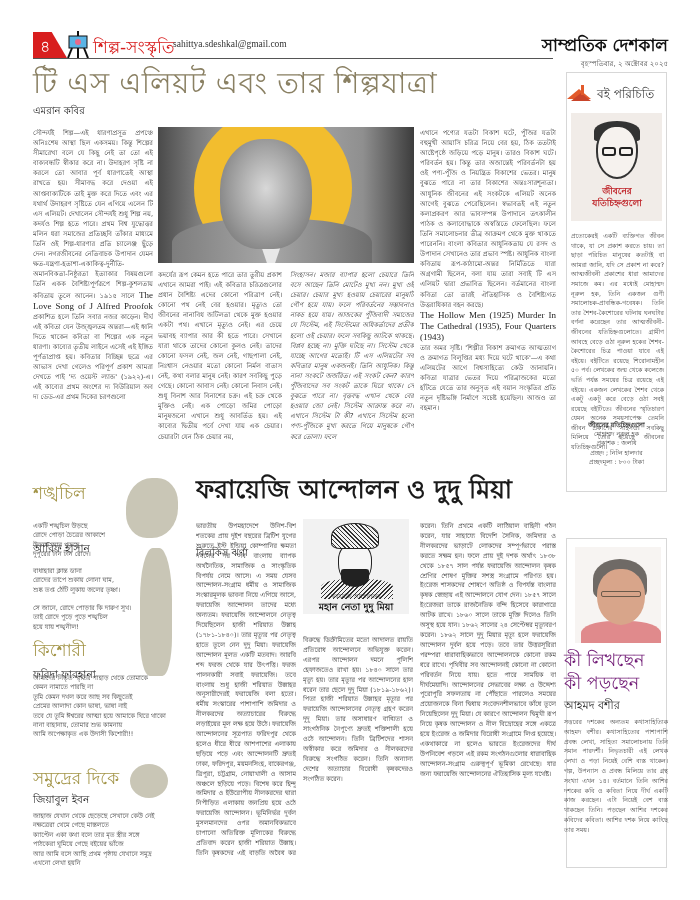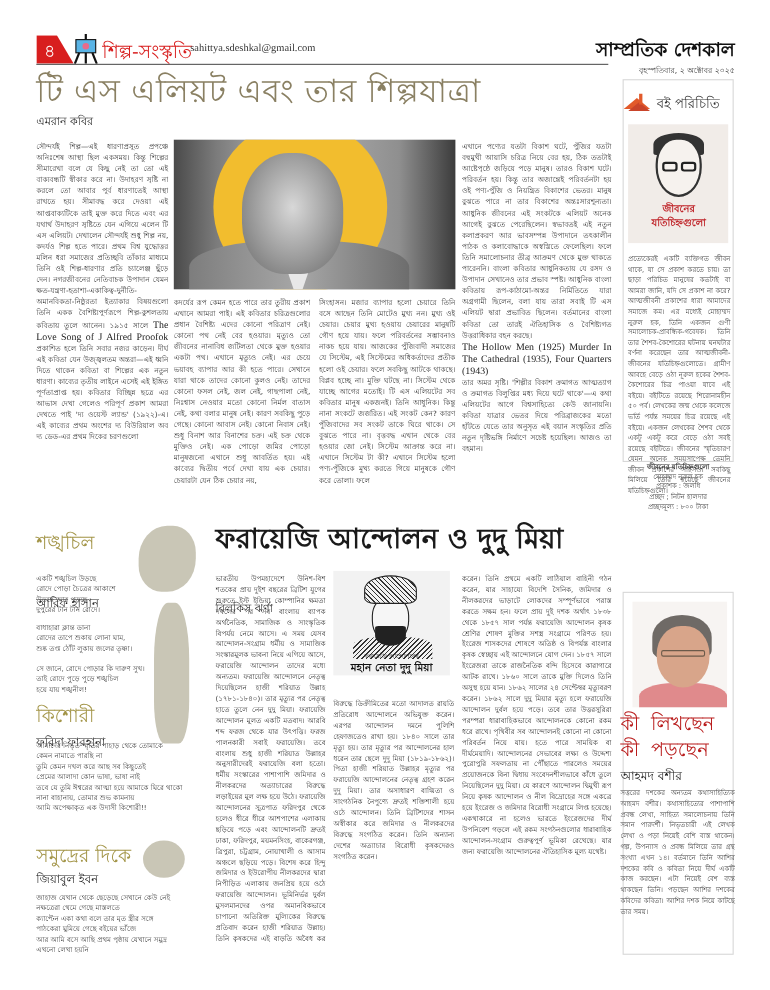--- a/index.html
+++ b/index.html
@@ -25,40 +25,40 @@
   .col { position: absolute; font-size: 6.6px; line-height: 10.1px; color: #333; text-align: justify; overflow: hidden; }
   .col .en { font-family: "Liberation Serif", serif; font-size: 9px; line-height: 11px; color: #222; }
 
   .photo1 { position: absolute; left: 158px; top: 127px; width: 256px; height: 136px; background: linear-gradient(90deg,#4a4a4a 0%,#7b7b7b 15%,#b8b8b8 40%,#8f8f8f 80%,#3c3c3c 100%); overflow: hidden; }
   .photo1 .sun { position: absolute; left: 36px; top: -18px; width: 158px; height: 158px; border-radius: 50%; background: #f2bd2e; }
   .photo1 .head { position: absolute; left: 62px; top: 12px; width: 92px; height: 110px; border-radius: 46% 46% 42% 42%; background: radial-gradient(ellipse at 50% 45%, #d8d8d8 0%, #9c9c9c 55%, #6a6a6a 100%); }
   .photo1 .suit { position: absolute; left: 14px; top: 92px; width: 200px; height: 60px; border-radius: 40% 40% 0 0; background: linear-gradient(90deg,#7d7d7d,#a7a7a7,#6d6d6d); }
   .photo1 .shirt { position: absolute; left: 96px; top: 98px; width: 34px; height: 40px; background: #e8e8e8; clip-path: polygon(0 0,100% 0,60% 100%,40% 100%); }
 
   
-  .book-box { position: absolute; left: 566px; top: 72px; width: 101px; height: 348px; border: 1px solid #d7d7d7; background: #fff; }
+  .book-box { position: absolute; left: 566px; top: 72px; width: 101px; height: 420px; border: 1px solid #d7d7d7; background: #fff; }
   .book-icon { position: absolute; left: 0px; top: 12px; width: 24px; height: 16px; }
   .book-title { position: absolute; left: 30px; top: 12px; font-size: 12px; color: #333; }
   .book-cover { position: absolute; left: 4px; top: 40px; width: 91px; height: 108px; background: #f1ece8; overflow: hidden; }
   .book-cover .face { position: absolute; left: 25px; top: 12px; width: 42px; height: 54px; border: 2px solid #333; border-radius: 45% 45% 50% 50%; background: #f6f2ee; }
   .book-cover .hair { position: absolute; left: 23px; top: 8px; width: 46px; height: 20px; border-radius: 50% 50% 10% 10%; background: #333; }
   .book-cover .glass { position: absolute; top: 34px; width: 14px; height: 9px; border: 2px solid #222; border-radius: 3px; }
   .book-cover .coverttl { position: absolute; left: 10px; top: 72px; width: 72px; text-align: center; font-size: 9px; line-height: 12px; font-weight: bold; color: #c0282d; }
   .book-text { position: absolute; left: 4px; top: 158px; width: 93px; font-size: 6.2px; line-height: 9.6px; color: #444; text-align: justify; }
   .book-meta { position: absolute; left: 4px; top: 355px; width: 93px; text-align: center; font-size: 6.2px; line-height: 9.2px; color: #444; }
   .book-meta .bt { font-weight: bold; color: #333; }
 
   
   .author-box { position: absolute; left: 566px; top: 538px; width: 101px; height: 330px; border: 1px solid #d7d7d7; }
   .author-photo { position: absolute; left: 8px; top: 8px; width: 86px; height: 96px; background: #f7f4f2; overflow: hidden; }
   .author-photo .hair { position: absolute; left: 18px; top: 12px; width: 54px; height: 40px; border-radius: 50% 50% 20% 20%; background: #6f6a66; }
   .author-photo .face { position: absolute; left: 22px; top: 22px; width: 48px; height: 56px; border-radius: 46% 46% 50% 50%; background: #d8a58a; }
   .author-photo .shirt { position: absolute; left: 6px; top: 74px; width: 80px; height: 30px; border-radius: 40% 40% 0 0; background: #e08a8c; }
   .author-photo .glasses { position: absolute; left: 26px; top: 44px; width: 40px; height: 6px; border: 1px solid #6b5a4a; border-radius: 2px; }
-  .author-heading { position: absolute; left: -3px; top: 110px; font-size: 17.5px; line-height: 23px; color: #b91c1c; font-family: Liberation Mono, monospace; }
+  .author-heading { position: absolute; left: -3px; top: 110px; font-size: 17.5px; line-height: 23px; color: #701a75; }
   .author-name { position: absolute; left: -3px; top: 158px; font-size: 11px; color: #222; }
   .author-text { position: absolute; left: -3px; top: 178px; width: 104px; font-size: 6.2px; line-height: 9.8px; color: #444; text-align: justify; }
 
   
   .poem-title { position: absolute; font-size: 17px; color: #a39548; }
   .poem-author { position: absolute; font-size: 10.5px; color: #222; }
   .poem-lines { position: absolute; font-size: 6.4px; line-height: 9.4px; color: #444; }
   .deco { position: absolute; background: #c9c6b6; }
 
   
@@ -105,21 +105,21 @@
 <div class="photo1">
   <div class="sun"></div>
   <div class="suit"></div>
   <div class="shirt"></div>
   <div class="head"></div>
 </div>
 
 <div class="col" style="left:158px;top:270px;width:124px;height:193px;">
   <span>কদর্যের রূপ কেমন হতে পারে তার তুরীয় প্রকাশ এখানে আমরা পাই। এই কবিতার চরিত্রগুলোর প্রধান বৈশিষ্ট্য এদের কোনো পরিত্রাণ নেই। কোনো পথ নেই বের হওয়ার। মৃত্যুও তো জীবনের নানাবিধ জটিলতা থেকে মুক্ত হওয়ার একটা পথ। এখানে মৃত্যুও নেই। এর চেয়ে ভয়াবহ ব্যাপার আর কী হতে পারে। সেখানে যারা থাকে তাদের কোনো কুলও নেই। তাদের কোনো ফসল নেই, জল নেই, গাছপালা নেই, নিঃশ্বাস নেওয়ার মতো কোনো নির্মল বাতাস নেই, কথা বলার মানুষ নেই। কারণ সবকিছু পুড়ে গেছে। কোনো আবাস নেই। কোনো নিবাস নেই। শুধু বিনাশ আর বিনাশের চক্র। এই চক্র থেকে মুক্তিও নেই। এক পোড়ো জমির পোড়ো মানুষজনো এখানে শুধু আবর্তিত হয়। এই কাব্যের দ্বিতীয় পর্বে দেখা যায় এক চেয়ার। চেয়ারটা যেন ঠিক চেয়ার নয়,</span>
 </div>
-<div class="col" style="left:290px;top:270px;width:124px;height:193px;">
+<div class="col" style="left:290px;top:270px;width:124px;height:193px;font-style:italic;">
   <span>সিংহাসন। মজার ব্যাপার হলো চেয়ারে তিনি বসে আছেন তিনি মোটেও মুখ্য নন। মুখ্য ওই চেয়ার। চেয়ার মুখ্য হওয়ায় চেয়ারের মানুষটি গৌণ হয়ে যায়। ফলে পরিবর্তনের সম্ভাবনাও নাকচ হয়ে যায়। আজকের পুঁজিবাদী সমাজের যে সিস্টেম, এই সিস্টেমের অধিকর্তাদের প্রতীক হলো ওই চেয়ার। ফলে সবকিছু আটকে থাকছে। বিপ্লব হচ্ছে না। মুক্তি ঘটছে না। সিস্টেম থেকে যাচ্ছে আগের মতোই। টি এস এলিয়টের সব কবিতার মানুষ একজনই। তিনি আধুনিক। কিন্তু নানা সংকটে জর্জরিত। এই সংকট কেন? কারণ পুঁজিবাদের সব সংকট তাকে ঘিরে থাকে। সে বুঝতে পারে না। বৃত্তবদ্ধ এখান থেকে বের হওয়ার জো নেই। সিস্টেম আক্রান্ত করে না। এখানে সিস্টেম টা কী? এখানে সিস্টেম হলো পণ্য-পুঁজিকে মুখ্য করতে গিয়ে মানুষকে গৌণ করে তোলা। ফলে</span>
 </div>
 <div class="col" style="left:420px;top:128px;width:136px;height:335px;">
   <span>এখানে পণ্যের যতটা বিকাশ ঘটে, পুঁজির যতটা বহুমুখী আয়াসি চরিত্র নিয়ে বের হয়, ঠিক ততটাই আষ্টেপৃষ্ঠে জড়িয়ে পড়ে মানুষ। তারও বিকাশ ঘটে। পরিবর্তন হয়। কিন্তু তার অজান্তেই পরিবর্তনটা হয় ওই পণ্য-পুঁজি ও নিয়ন্ত্রিত বিকাশের ভেতর। মানুষ বুঝতে পারে না তার বিকাশের অন্তঃসারশূন্যতা। আধুনিক জীবনের এই সংকটকে এলিয়ট অনেক আগেই বুঝতে পেরেছিলেন। স্বভাবতই এই নতুন কলাপ্রকরণ আর ভাবসম্পন্ন উপাদানে তৎকালীন পাঠক ও কলাবোদ্ধাকে অস্বস্তিতে ফেলেছিল। ফলে তিনি সমালোচনার তীব্র আক্রমণ থেকে মুক্ত থাকতে পারেননি। বাংলা কবিতার আধুনিকতায় যে রসদ ও উপাদান সেখানেও তার প্রভাব স্পষ্ট। আধুনিক বাংলা কবিতায় রূপ-কাঠামো-অন্তর নির্মিতিতে যারা অগ্রগামী ছিলেন, বলা যায় তারা সবাই টি এস এলিয়ট দ্বারা প্রভাবিত ছিলেন। বর্তমানের বাংলা কবিতা তো তারই ঐতিহাসিক ও বৈশিষ্ট্যগত উত্তরাধিকার বহন করছে।</span>
   <div class="en">The Hollow Men (1925) Murder In The Cathedral (1935), Four Quarters (1943)</div>
   <span>তার অমর সৃষ্টি। 'শিল্পীর বিকাশ ক্রমাগত আত্মত্যাগ ও ক্রমাগত বিলুপ্তির মধ্য দিয়ে ঘটে থাকে'—এ কথা এলিয়টের আগে বিশ্বসাহিত্যে কেউ জানায়নি। কবিতা যাত্রার ভেতর দিয়ে পরিব্রাজকের মতো হাঁটতে যেতে তার অনুসৃত এই বয়ান সংস্কৃতির প্রতি নতুন দৃষ্টিভঙ্গি নির্মাণে সচেষ্ট হয়েছিল। আজও তা বহমান।</span>
 </div>
 
 <div class="book-box">
   <svg class="book-icon" viewBox="0 0 24 16">

